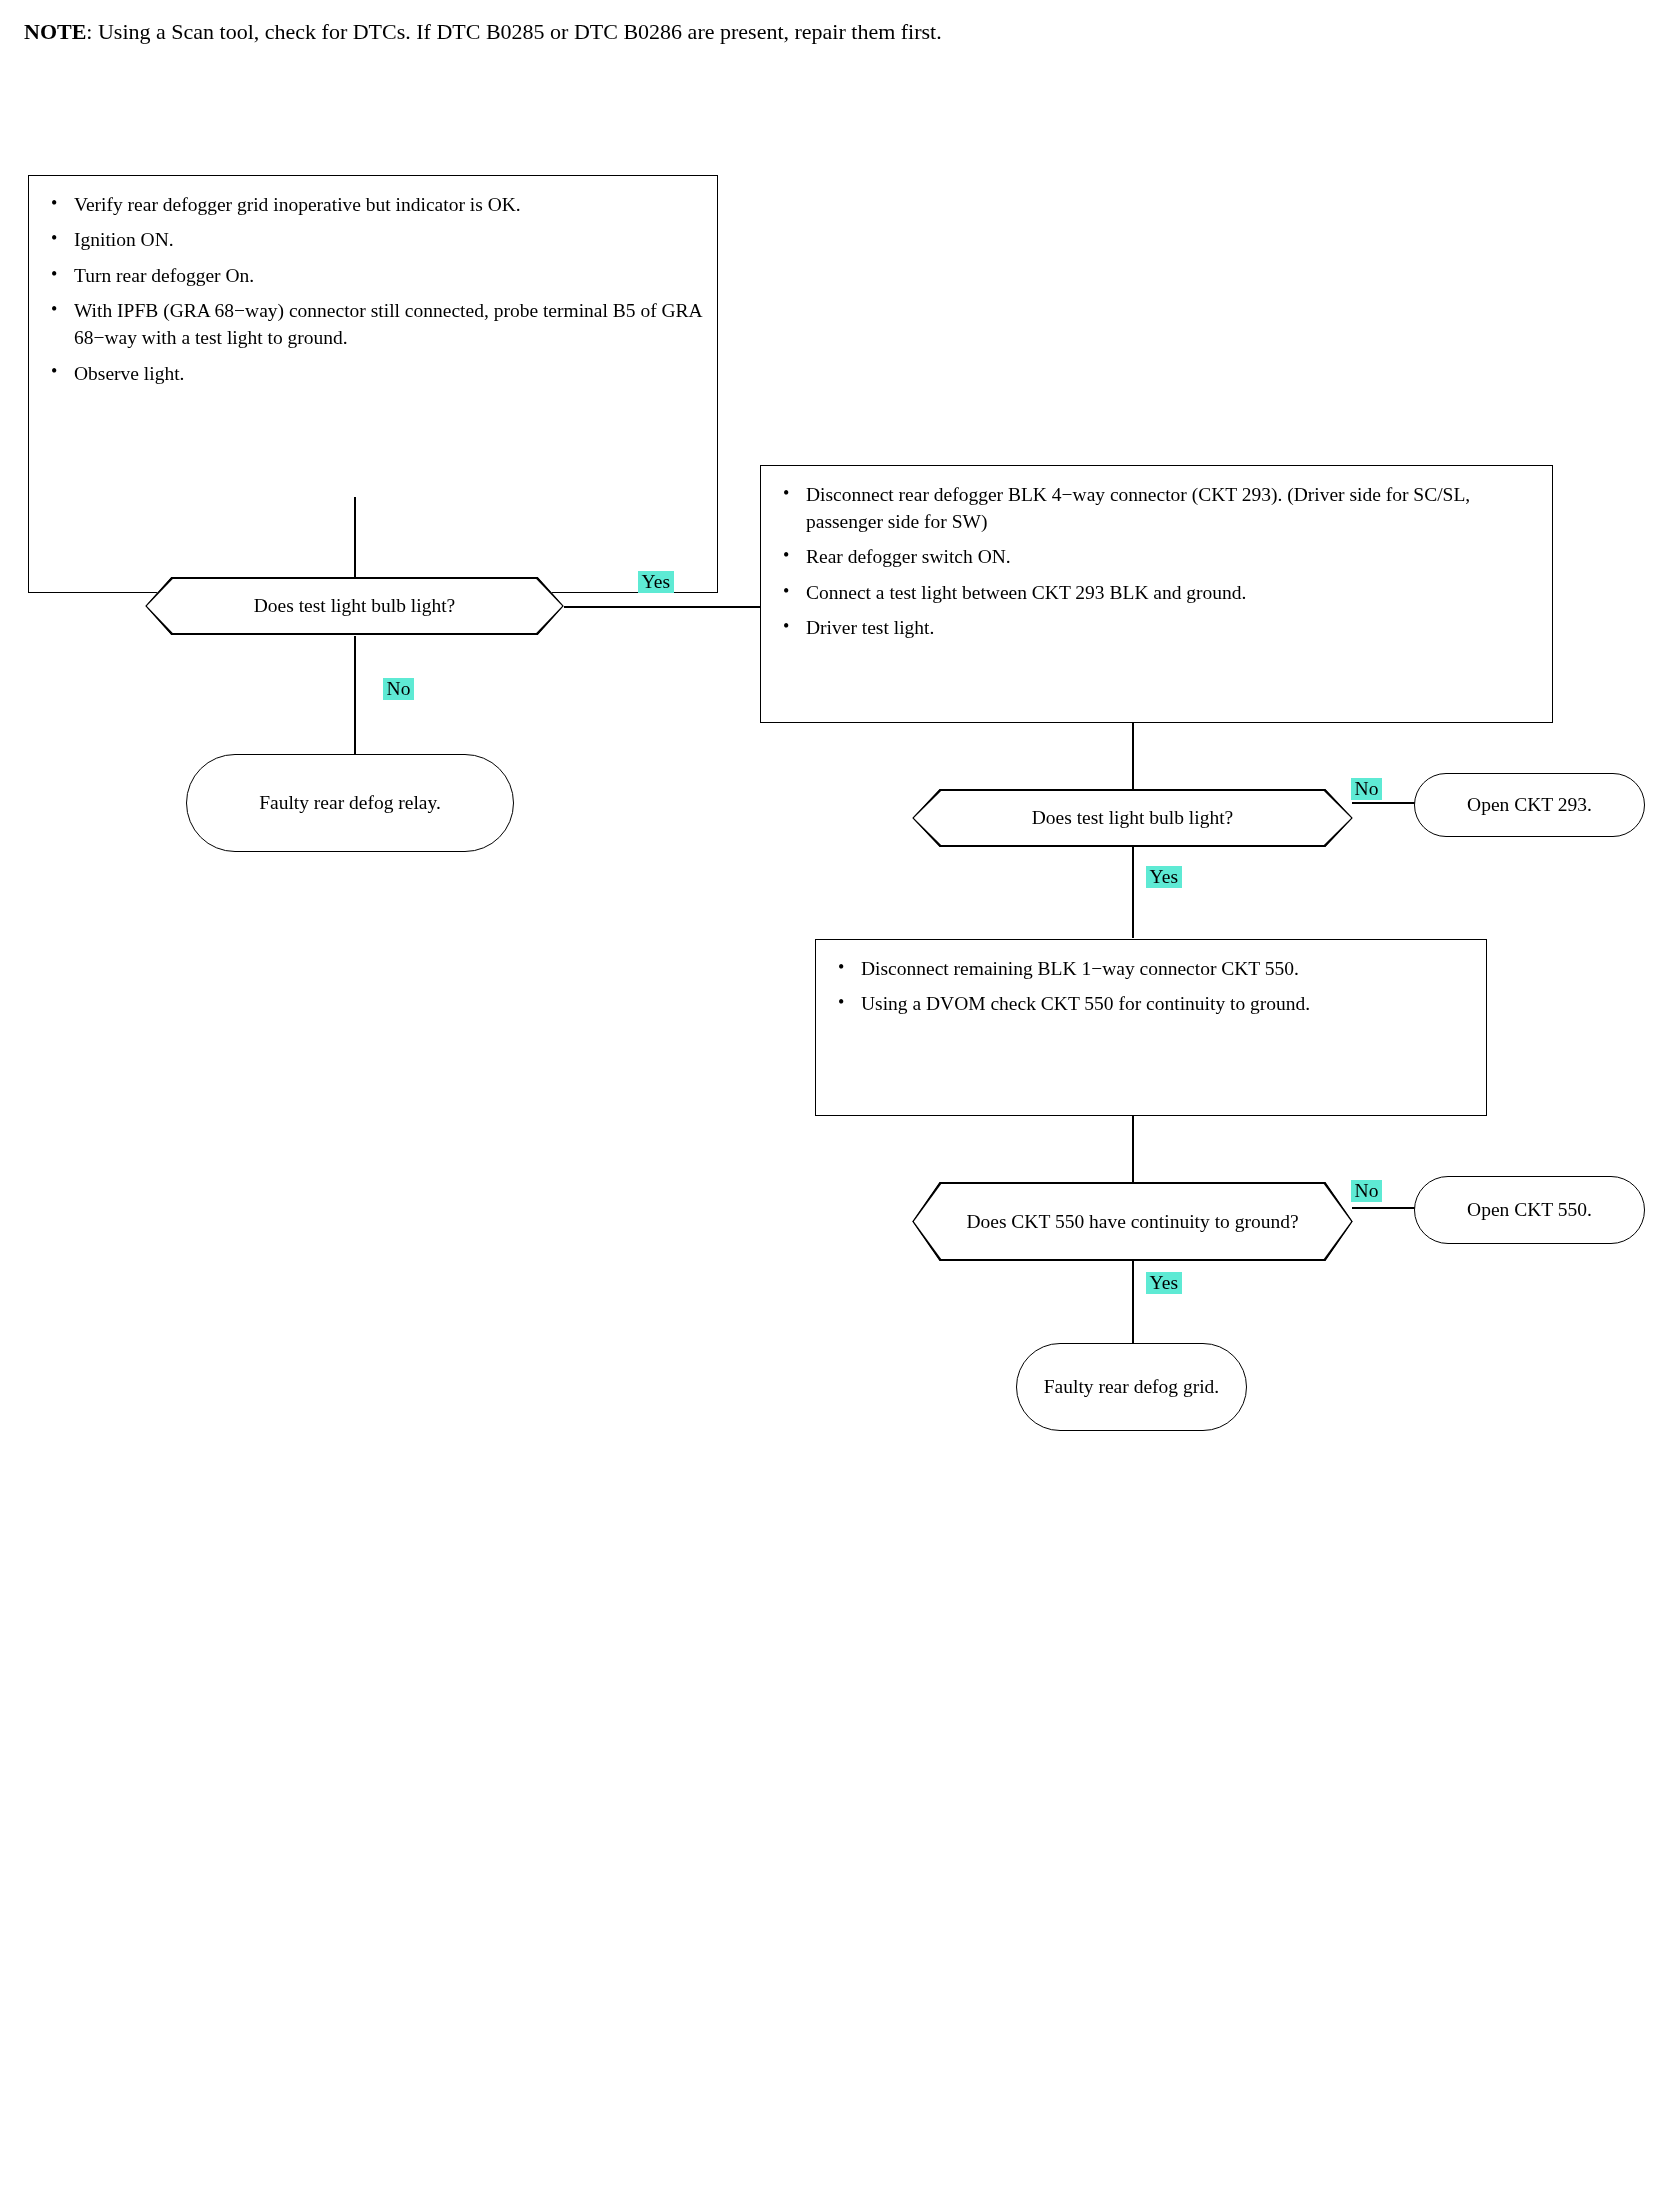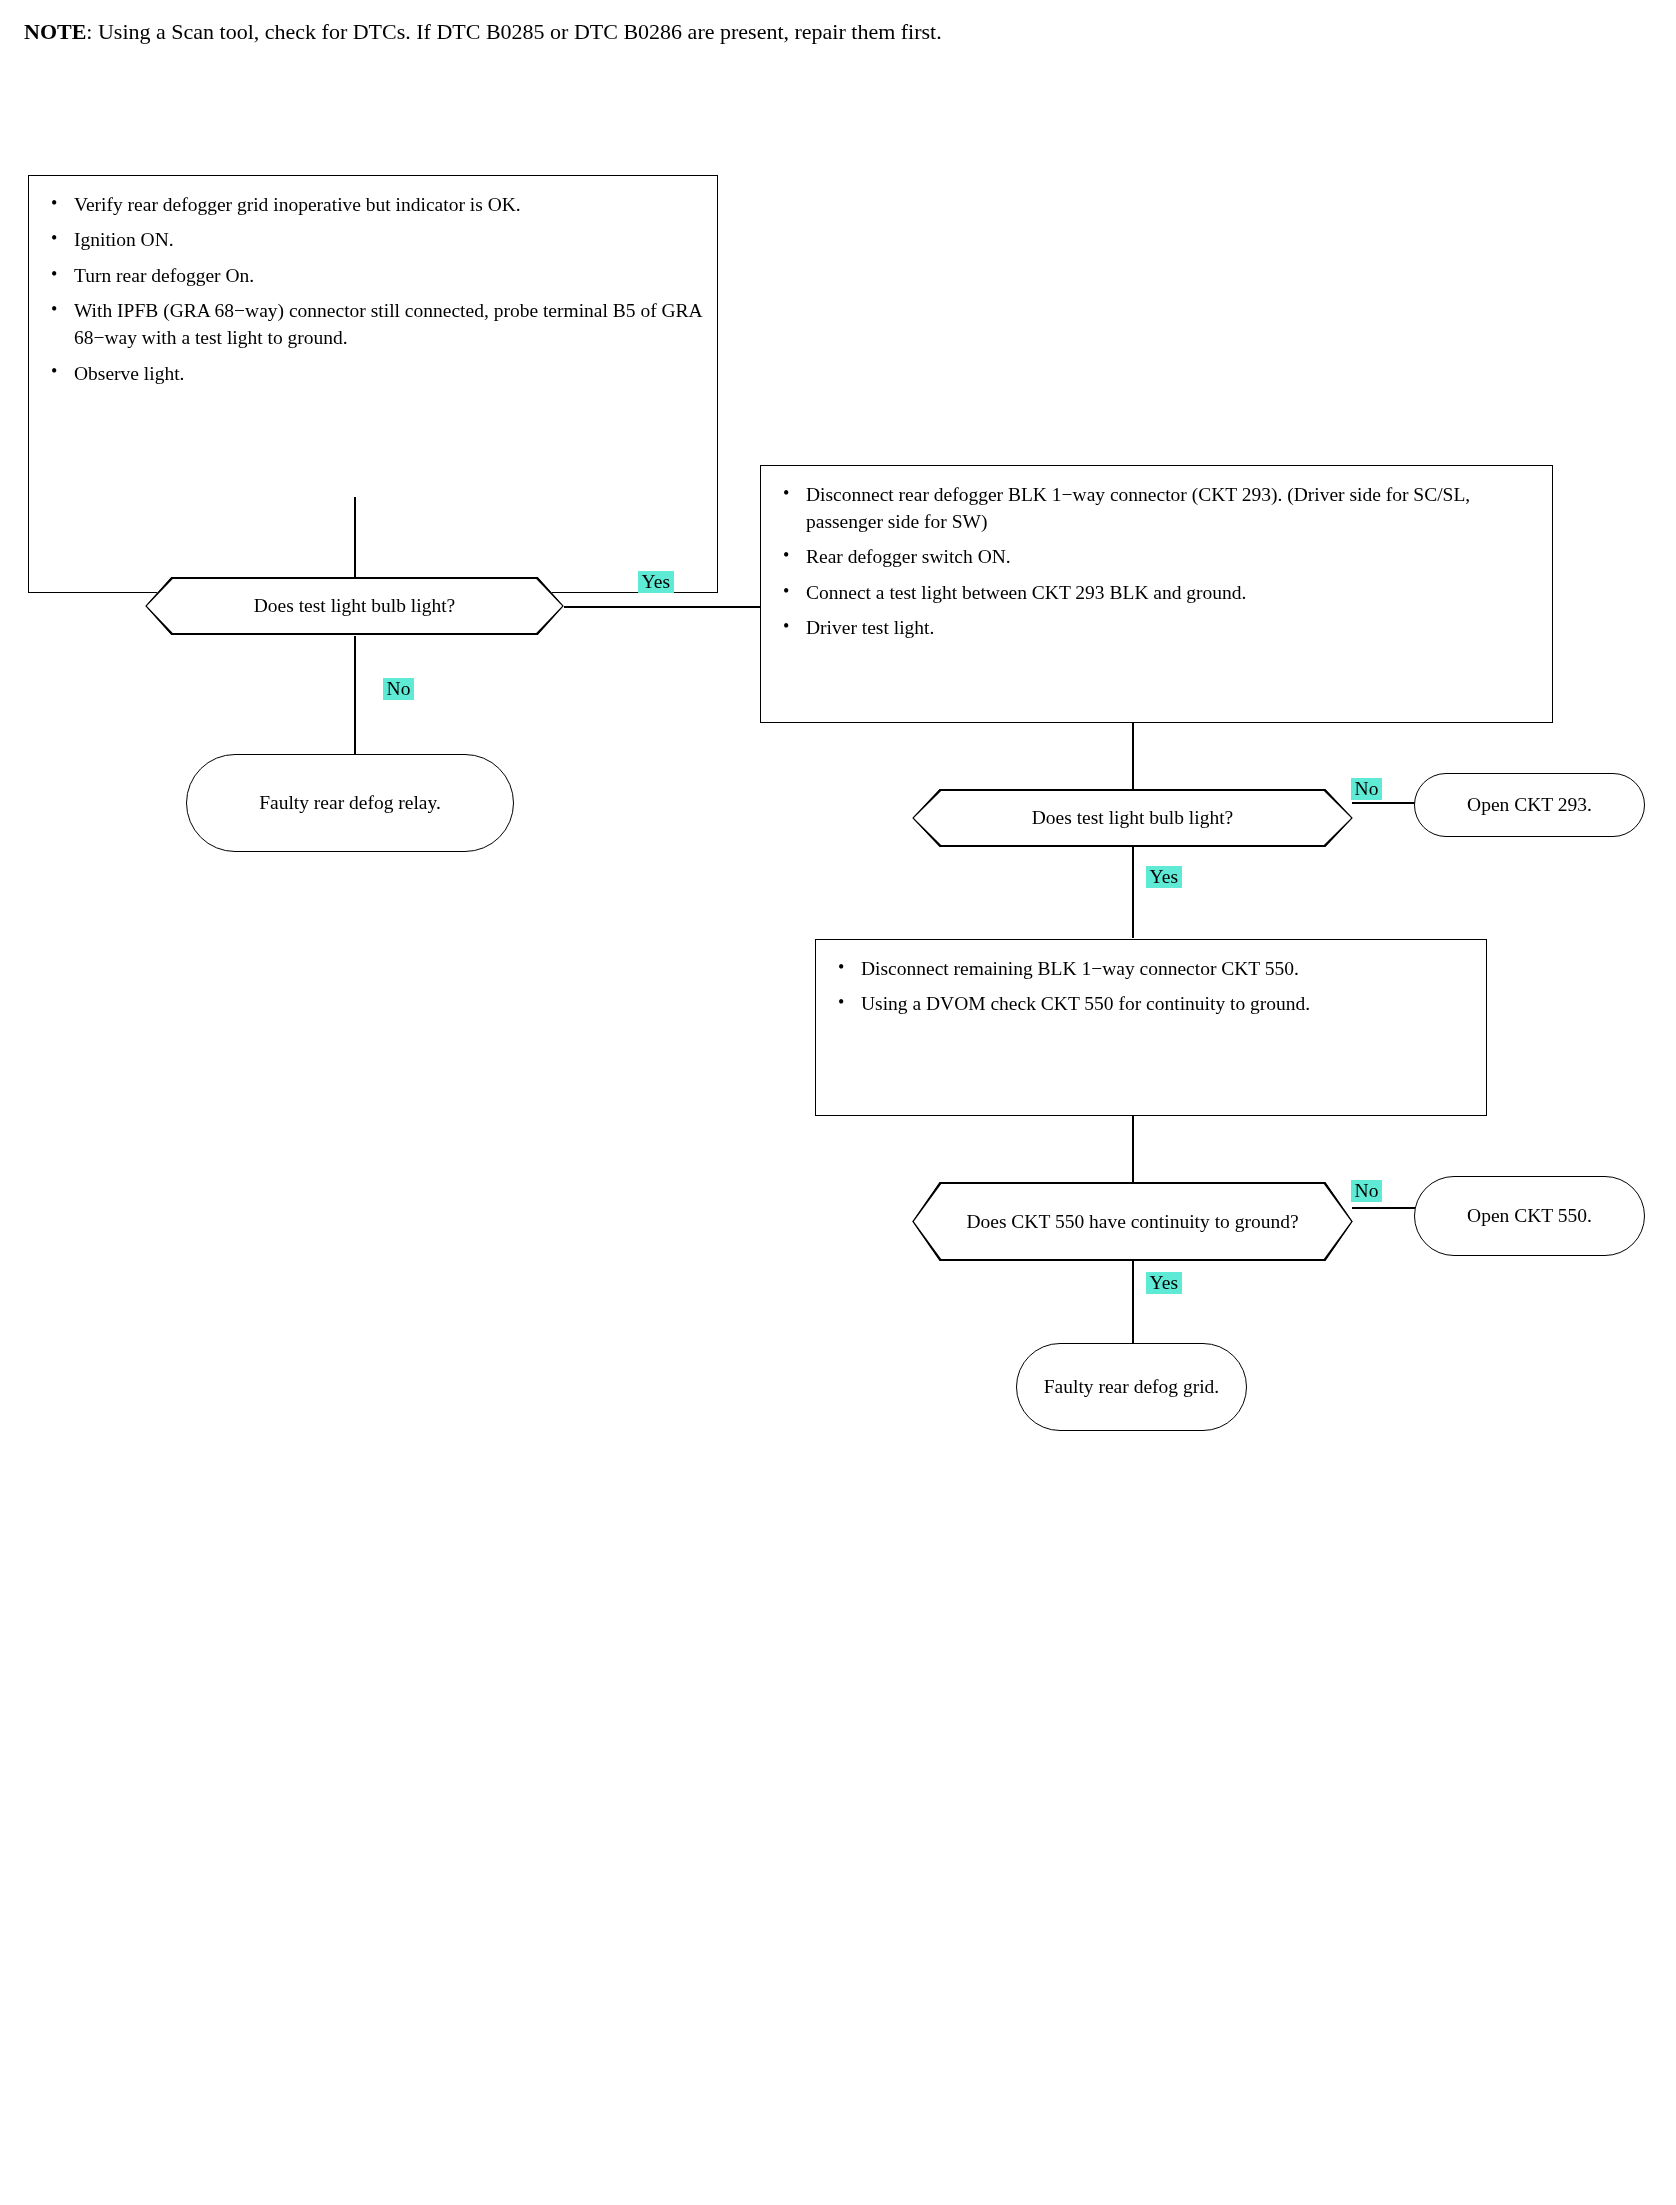--- a/index.html
+++ b/index.html
@@ -155,21 +155,21 @@
 
   <div class="line-v" style="left:354px; top:636px; height:135px;"></div>
   <div class="edge-label" style="left:383px; top:678px;">No</div>
 
   <div class="terminator" style="left:186px; top:754px; width:328px; height:98px;">
     <span>Faulty rear defog relay.</span>
   </div>
 
   <div class="box" style="left:760px; top:465px; width:793px; height:258px;">
     <ul>
-      <li>Disconnect rear defogger BLK 1−way connector  (CKT 293). (Driver side for SC/SL, passenger side for SW)</li>
+      <li>Disconnect rear defogger BLK 4−way connector  (CKT 293). (Driver side for SC/SL, passenger side for SW)</li>
       <li>Rear defogger switch ON.</li>
       <li>Connect a test light between CKT 293 BLK and ground.</li>
       <li>Driver test  light.</li>
     </ul>
   </div>
 
   <div class="line-v" style="left:1132px; top:723px; height:66px;"></div>
 
   <div class="decision" style="left:912px; top:789px; width:441px; height:58px;">
     <div class="hex-fill"></div>
@@ -198,21 +198,21 @@
 
   <div class="decision" style="left:912px; top:1182px; width:441px; height:79px;">
     <div class="hex-fill"></div>
     <div class="hex-inner"></div>
     <div class="hex-text">Does CKT 550 have continuity to ground?</div>
   </div>
 
   <div class="line-h" style="left:1352px; top:1207px; width:64px;"></div>
   <div class="edge-label" style="left:1351px; top:1180px;">No</div>
 
-  <div class="terminator" style="left:1414px; top:1176px; width:231px; height:80px;">
+  <div class="terminator" style="left:1414px; top:1176px; width:231px; height:68px;">
     <span>Open CKT 550.</span>
   </div>
 
   <div class="line-v" style="left:1132px; top:1261px; height:82px;"></div>
   <div class="edge-label" style="left:1146px; top:1272px;">Yes</div>
 
   <div class="terminator" style="left:1016px; top:1343px; width:231px; height:88px;">
     <span>Faulty rear defog grid.</span>
   </div>
 

